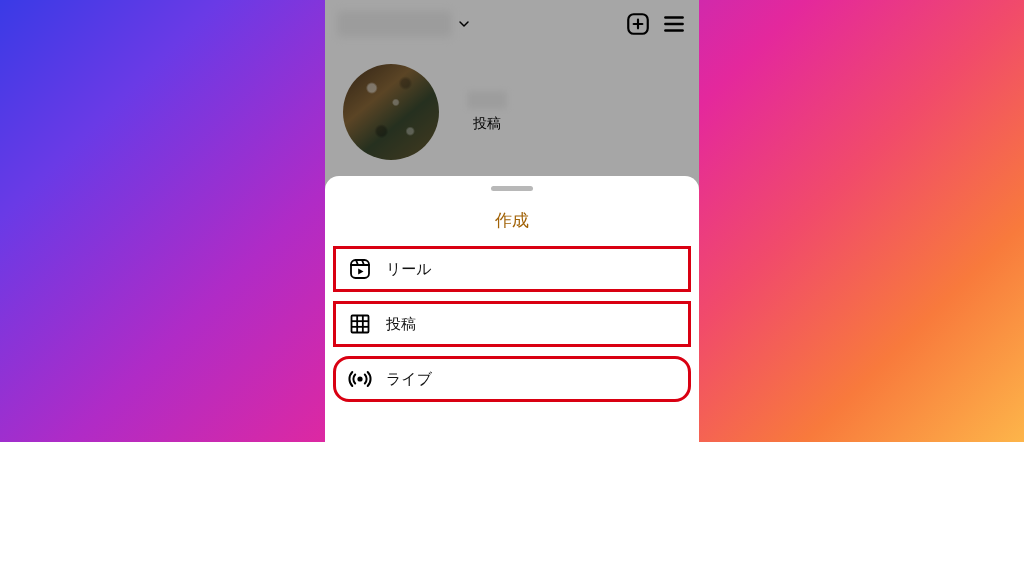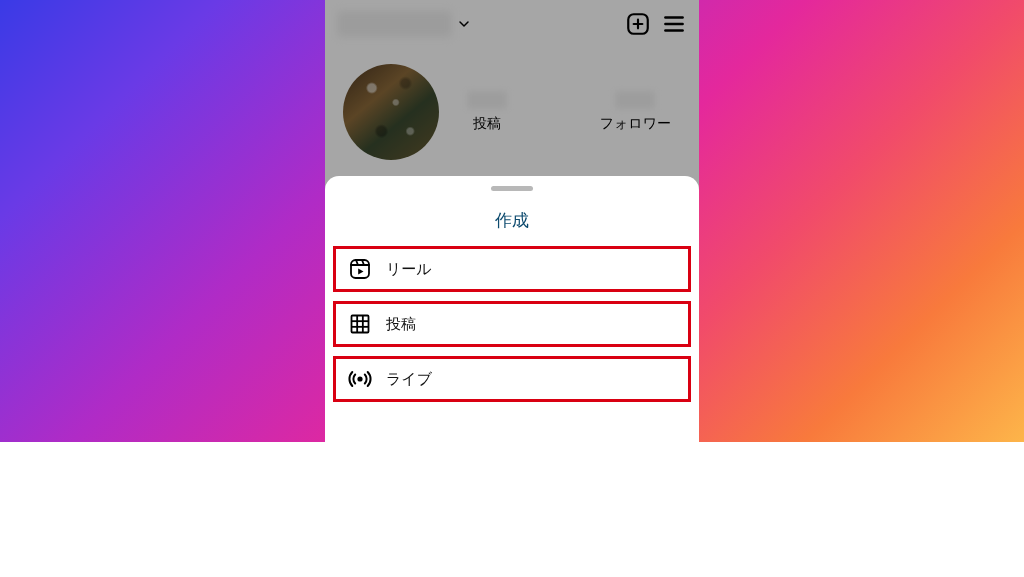--- a/index.html
+++ b/index.html
@@ -24,24 +24,24 @@
       radial-gradient(circle at 55% 40%, rgba(255,255,255,.45) 0 3%, transparent 5%),
       radial-gradient(circle at 70% 70%, rgba(255,255,255,.4) 0 3%, transparent 5%),
       radial-gradient(circle at 40% 70%, rgba(0,0,0,.3) 0 5%, transparent 8%),
       radial-gradient(circle at 65% 20%, rgba(0,0,0,.25) 0 4%, transparent 7%); }
     .stats { flex: 1; display: flex; justify-content: space-between; padding-right: 10px; }
     .stat { text-align: center; }
     .stat-num { width: 40px; height: 18px; background: #f2f2f2; margin: 0 auto 6px; border-radius: 2px; filter: blur(3px); }
     .stat-label { font-size: 14px; color: #000; white-space: nowrap; }
     .sheet { position: absolute; left: 0; right: 0; bottom: 0; top: 176px; background: #fff; border-top-left-radius: 14px; border-top-right-radius: 14px; z-index: 5; }
     .handle { width: 42px; height: 5px; background: #b8b8b8; border-radius: 3px; margin: 10px auto 0; }
-    .sheet-title { text-align: center; font-size: 17px; color: #0c4a6e; font-weight: 500; margin: 18px 0 14px; }
+    .sheet-title { text-align: center; font-size: 17px; color: #a16207; font-weight: 500; margin: 18px 0 14px; }
     .options { padding: 0 8px; }
     .opt { border: 3px solid #d90012; background: #fff; display: flex; align-items: center; height: 46px; padding: 0 12px; margin-bottom: 9px; gap: 14px; }
-    .opt:last-child { margin-bottom: 12px; }
+    .opt:last-child { margin-bottom: 12px; border-radius: 16px; }
     .opt .lbl { font-size: 15px; color: #111; font-weight: 500; }
     .oic { width: 24px; height: 24px; flex: 0 0 auto; }
     .oic svg { display: block; width: 24px; height: 24px; }
   </style>
 </head>
 <body>
 
 <div class="stage">
   <div class="phone">
     <div class="dim-layer">
@@ -68,24 +68,20 @@
                 <line x1="4" y1="18" x2="20" y2="18"></line>
               </svg>
           </div>
         </div>
         <div class="profile-row">
           <div class="avatar-wrap"></div>
           <div class="stats">
             <div class="stat">
               <div class="stat-num"></div>
               <div class="stat-label">投稿</div>
-            </div>
-            <div class="stat">
-              <div class="stat-num"></div>
-              <div class="stat-label">フォロワー</div>
             </div>
           </div>
         </div>
       </div>
       <div class="dim-overlay"></div>
     </div>
 
     <div class="sheet">
       <div class="handle"></div>
       <div class="sheet-title">作成</div>

